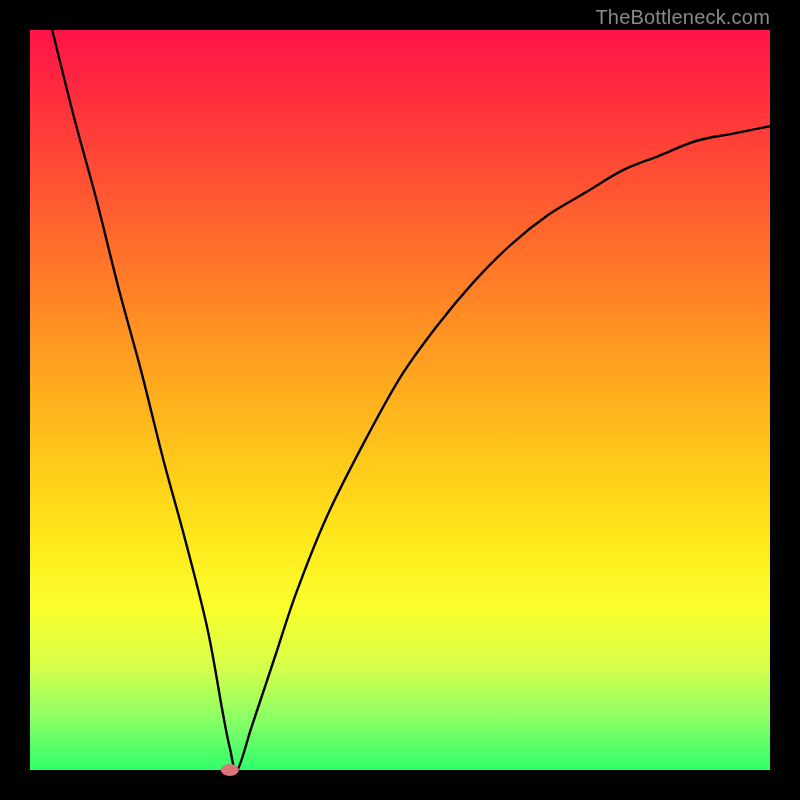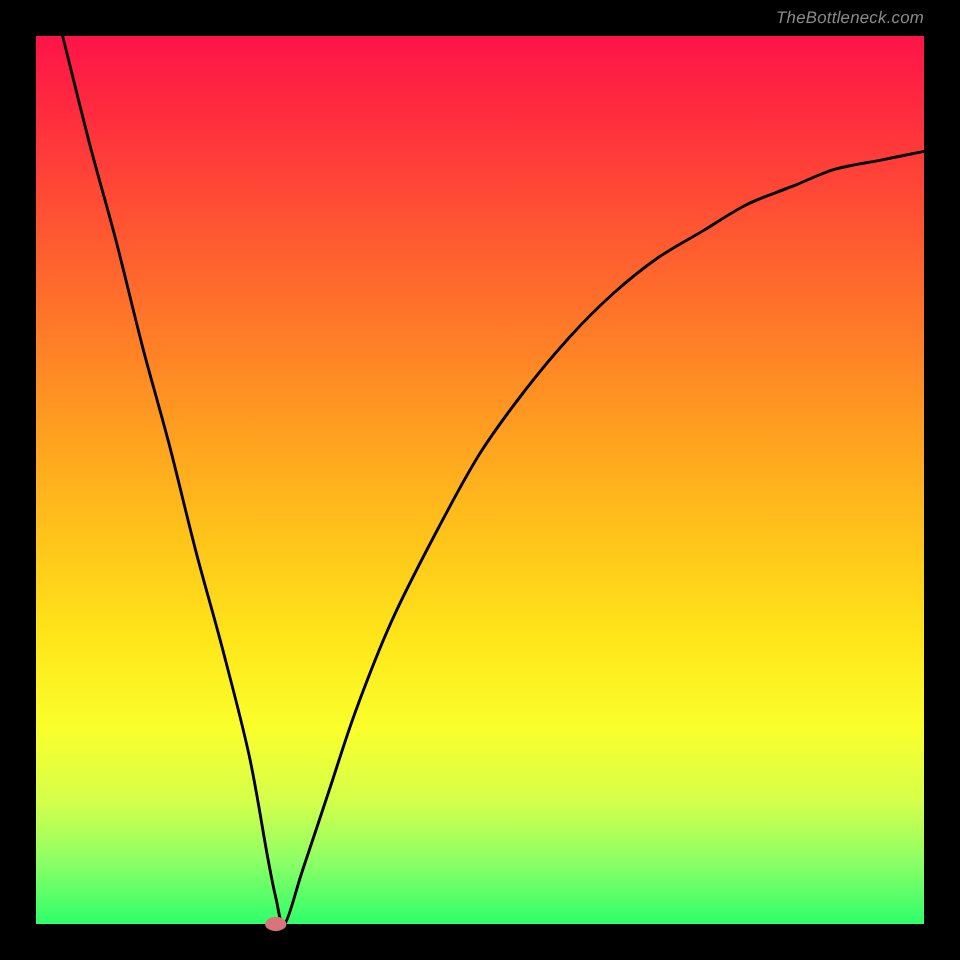--- a/index.html
+++ b/index.html
@@ -38,24 +38,23 @@
       #d6ff4a 86%,
       #8cff66 93%,
       #2eff6a 100%
     );
   }
   .watermark {
     position: absolute;
     top: 6px;
     right: 30px;
     color: #8a8a8a;
-    font-size: 14px;
+    font-size: 20px;
     font-weight: 500;
     letter-spacing: 0.2px;
-    font-style: italic;
   }
   svg.curve {
     position: absolute;
     left: 0;
     top: 0;
     width: 740px;
     height: 740px;
     overflow: visible;
   }
 </style>

